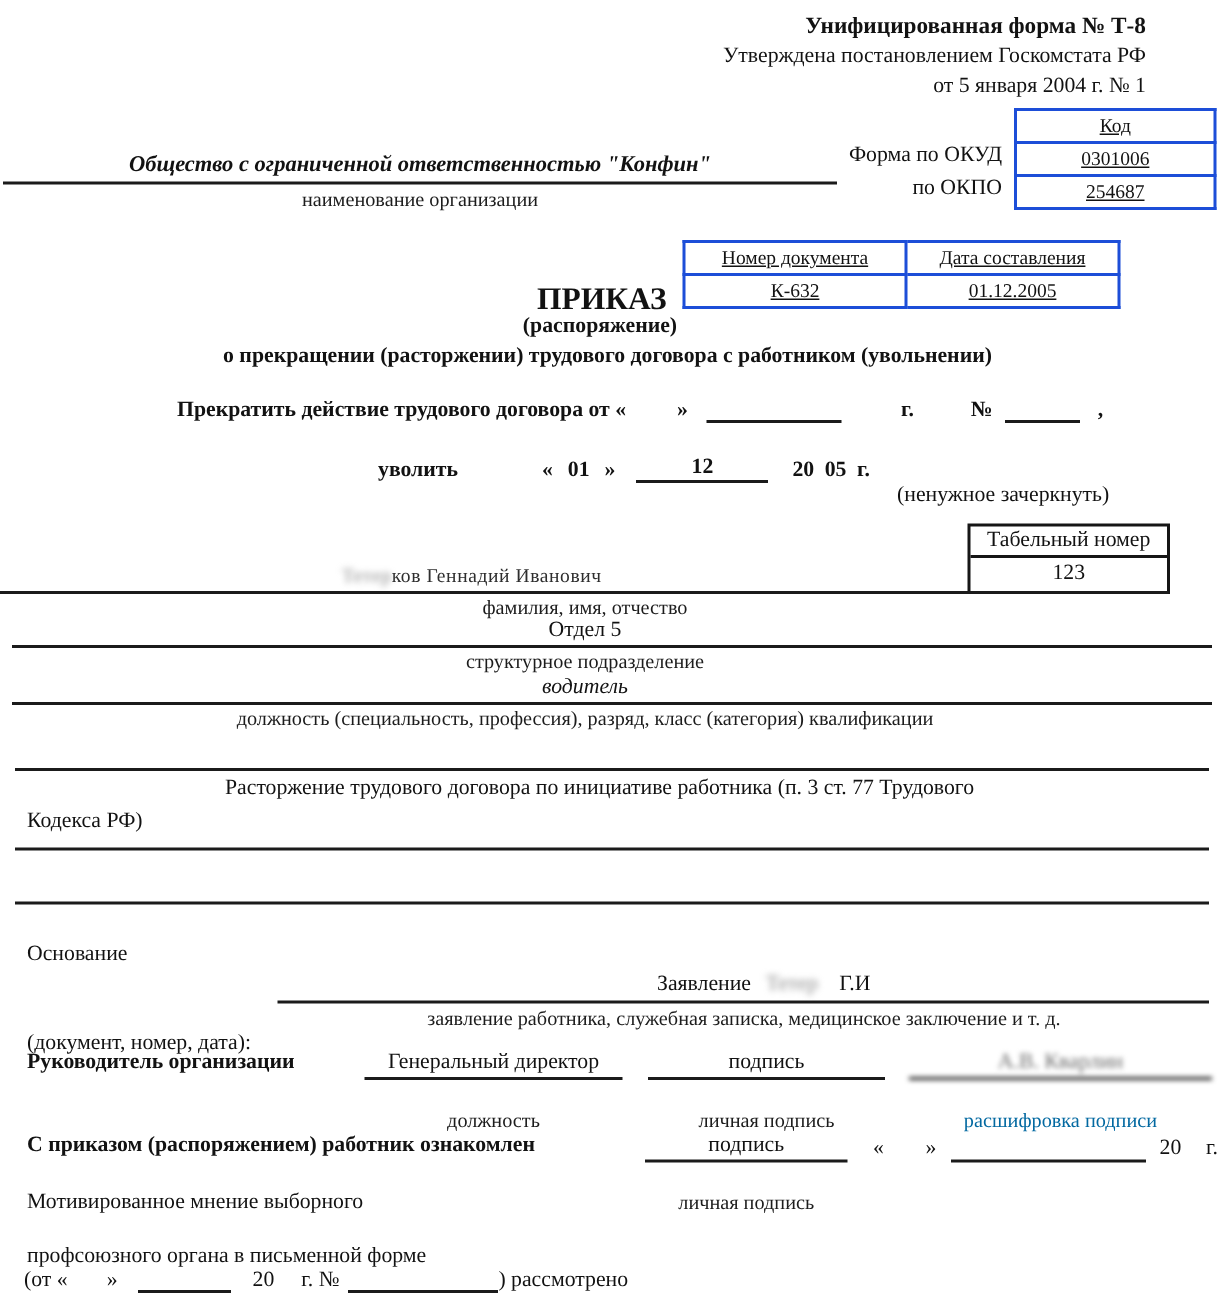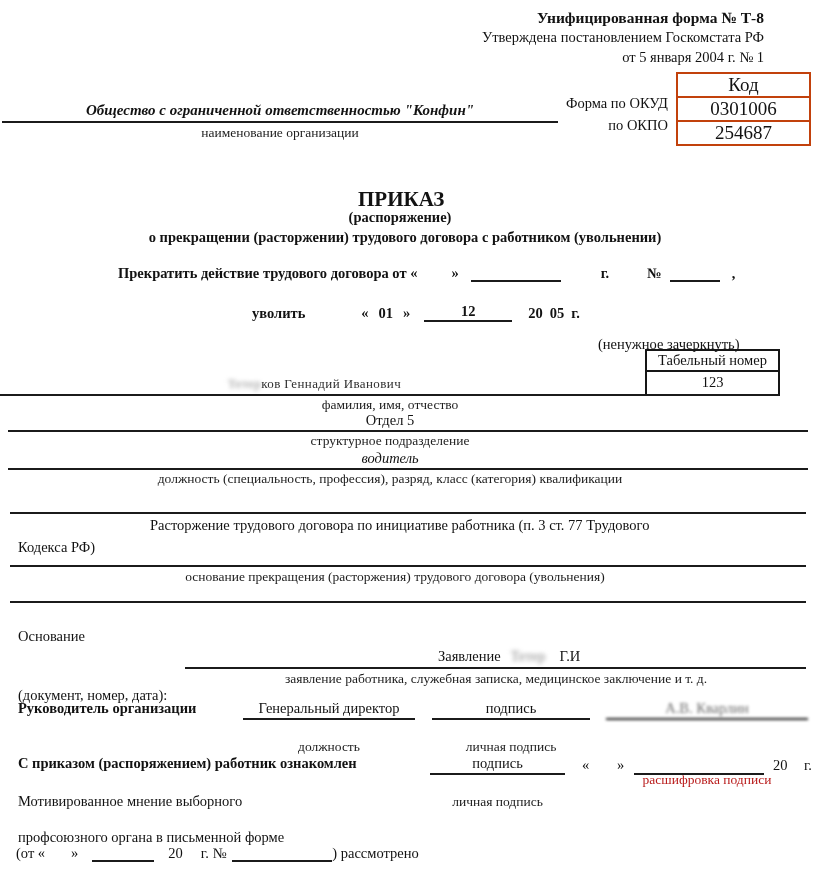--- a/index.html
+++ b/index.html
@@ -10,21 +10,21 @@
   .i{font-style:italic;}
   .tc{text-align:center;}
   .tr{text-align:right;}
   .cap{font-size:13.5px;color:#1c1c1c;}
   .hline{position:absolute;height:0;border-top:2px solid #1b1b1b;}
   .ulspan{display:inline-block;border-bottom:2px solid #1b1b1b;height:15px;vertical-align:bottom;}
   .row{position:absolute;display:flex;align-items:flex-end;white-space:nowrap;}
   .blur{filter:blur(2.3px);color:#8a8a8a;}
   .blur2{filter:blur(1.6px);color:#6a6a6a;}
   table.box{border-collapse:collapse;}
-  table.box td{border:2px solid #c2410c;text-align:center;padding:0 4px;height:20px;font-size:19px;}
+  table.box td{border:2px solid #1d4ed8;text-align:center;padding:0 4px;height:20px;font-size:13px;text-decoration:underline;}
   .sigcol{position:absolute;text-align:center;}
   .sigcol .val{border-bottom:2px solid #1b1b1b;padding-bottom:1px;min-height:17px;white-space:nowrap;}
   .sigcol .cap{padding-top:19px;}
   .namefont{font-size:13px;letter-spacing:.4px;color:#2e2e2e;}
 </style>
 </head>
 <body>
 
 <div class="page">
 
@@ -50,20 +50,34 @@
       </table>
   </div>
   <div class="abs tr" style="top:95px;left:0;width:668px;">Форма по ОКУД</div>
   <div class="abs tr" style="top:117px;left:0;width:668px;">по ОКПО</div>
 
   <div class="abs" style="top:102px;left:2px;width:556px;">
     <div class="b i tc" style="font-size:15px;border-bottom:2px solid #1b1b1b;padding-bottom:2px;">Общество с ограниченной ответственностью "Конфин"</div>
     <div class="tc cap" style="padding-top:2px;">наименование организации</div>
   </div>
 
+  <div class="abs" style="top:160px;left:455px;">
+    <table class="box">
+      <tbody>
+          <tr>
+        <td style="width:138px;">Номер документа</td>
+        <td style="width:132px;">Дата составления</td>
+      </tr>
+      <tr>
+        <td>К-632</td>
+        <td>01.12.2005</td>
+      </tr>
+    </tbody>
+      </table>
+  </div>
   <div class="abs b" style="top:187px;left:358px;font-size:21px;">ПРИКАЗ</div>
   <div class="abs b tc" style="top:209px;left:0;width:800px;">(распоряжение)</div>
   <div class="abs b tc" style="top:229px;left:0;width:810px;">о прекращении (расторжении) трудового договора с работником (увольнении)</div>
 
   <div class="row" style="top:265px;left:118px;">
     <span class="b">Прекратить действие трудового договора от «</span>
     <span class="b" style="margin-left:34px;">»</span>
     <span class="ulspan" style="width:90px;margin-left:12px;"></span>
     <span class="b" style="margin-left:40px;">г.</span>
     <span class="b" style="margin-left:38px;">№</span>
@@ -74,21 +88,21 @@
   <div class="row" style="top:303px;left:252px;">
     <span class="b">уволить</span>
     <span class="b" style="margin-left:56px;">«</span>
     <span class="b" style="margin-left:10px;">01</span>
     <span class="b" style="margin-left:10px;">»</span>
     <span class="ulspan b tc" style="width:88px;margin-left:14px;height:17px;">12</span>
     <span class="b" style="margin-left:16px;">20</span>
     <span class="b" style="margin-left:7px;">05</span>
     <span class="b" style="margin-left:7px;">г.</span>
   </div>
-  <div class="abs" style="top:336px;left:598px;">(ненужное зачеркнуть)</div>
+  <div class="abs" style="top:322px;left:598px;">(ненужное зачеркнуть)</div>
 
   <div class="abs" style="top:349px;left:645px;width:131px;border:2px solid #161616;">
     <div class="tc" style="border-bottom:2px solid #161616;padding:1px 2px;">Табельный номер</div>
     <div class="tc" style="padding:2px 2px 3px;">123</div>
   </div>
 
   <div class="row namefont" style="top:376px;left:228px;">
     <span class="blur">Тетер</span>
     <span>ков Геннадий Иванович</span>
   </div>
@@ -100,21 +114,20 @@
   <div class="abs tc cap" style="top:433px;left:0;width:780px;">структурное подразделение</div>
 
   <div class="abs tc" style="top:450px;left:0;width:780px;font-style:italic;">водитель</div>
   <div class="hline" style="top:468px;left:8px;width:800px;"></div>
   <div class="abs tc cap" style="top:471px;left:0;width:780px;">должность (специальность, профессия), разряд, класс (категория) квалификации</div>
 
   <div class="hline" style="top:512px;left:10px;width:796px;"></div>
   <div class="abs" style="top:517px;left:150px;">Расторжение трудового договора по инициативе работника (п. 3 ст. 77 Трудового</div>
   <div class="abs" style="top:539px;left:18px;">Кодекса РФ)</div>
   <div class="hline" style="top:565px;left:10px;width:796px;"></div>
-  <div class="abs tc cap" style="top:569px;left:0;width:790px;">основание прекращения (расторжения) трудового договора (увольнения)</div>
   <div class="hline" style="top:601px;left:10px;width:796px;"></div>
 
   <div class="abs" style="top:628px;left:18px;">Основание</div>
   <div class="abs" style="top:687px;left:18px;">(документ, номер, дата):</div>
   <div class="hline" style="top:667px;left:185px;width:621px;"></div>
   <div class="row" style="top:648px;left:438px;">
     <span>Заявление</span>
     <span class="blur" style="margin-left:10px;">Тетер</span>
     <span style="margin-left:14px;">Г.И</span>
   </div>
@@ -124,21 +137,21 @@
   <div class="sigcol" style="top:700px;left:243px;width:172px;">
     <div class="val">Генеральный директор</div>
     <div class="cap">должность</div>
   </div>
   <div class="sigcol" style="top:700px;left:432px;width:158px;">
     <div class="val">подпись</div>
     <div class="cap">личная подпись</div>
   </div>
   <div class="sigcol" style="top:700px;left:606px;width:202px;">
     <div class="val blur2">А.В. Кварлин</div>
-    <div class="cap" style="filter:none;color:#b91c1c;margin-top:33px;">расшифровка подписи</div>
+    <div class="cap" style="filter:none;color:#0369a1;">расшифровка подписи</div>
   </div>
 
   <div class="abs b" style="top:755px;left:18px;">С приказом (распоряжением) работник ознакомлен</div>
   <div class="sigcol" style="top:755px;left:430px;width:135px;">
     <div class="val">подпись</div>
     <div class="cap">личная подпись</div>
   </div>
   <div class="abs" style="top:757px;left:582px;">«</div>
   <div class="abs" style="top:757px;left:617px;">»</div>
   <div class="hline" style="top:773px;left:634px;width:130px;"></div>

